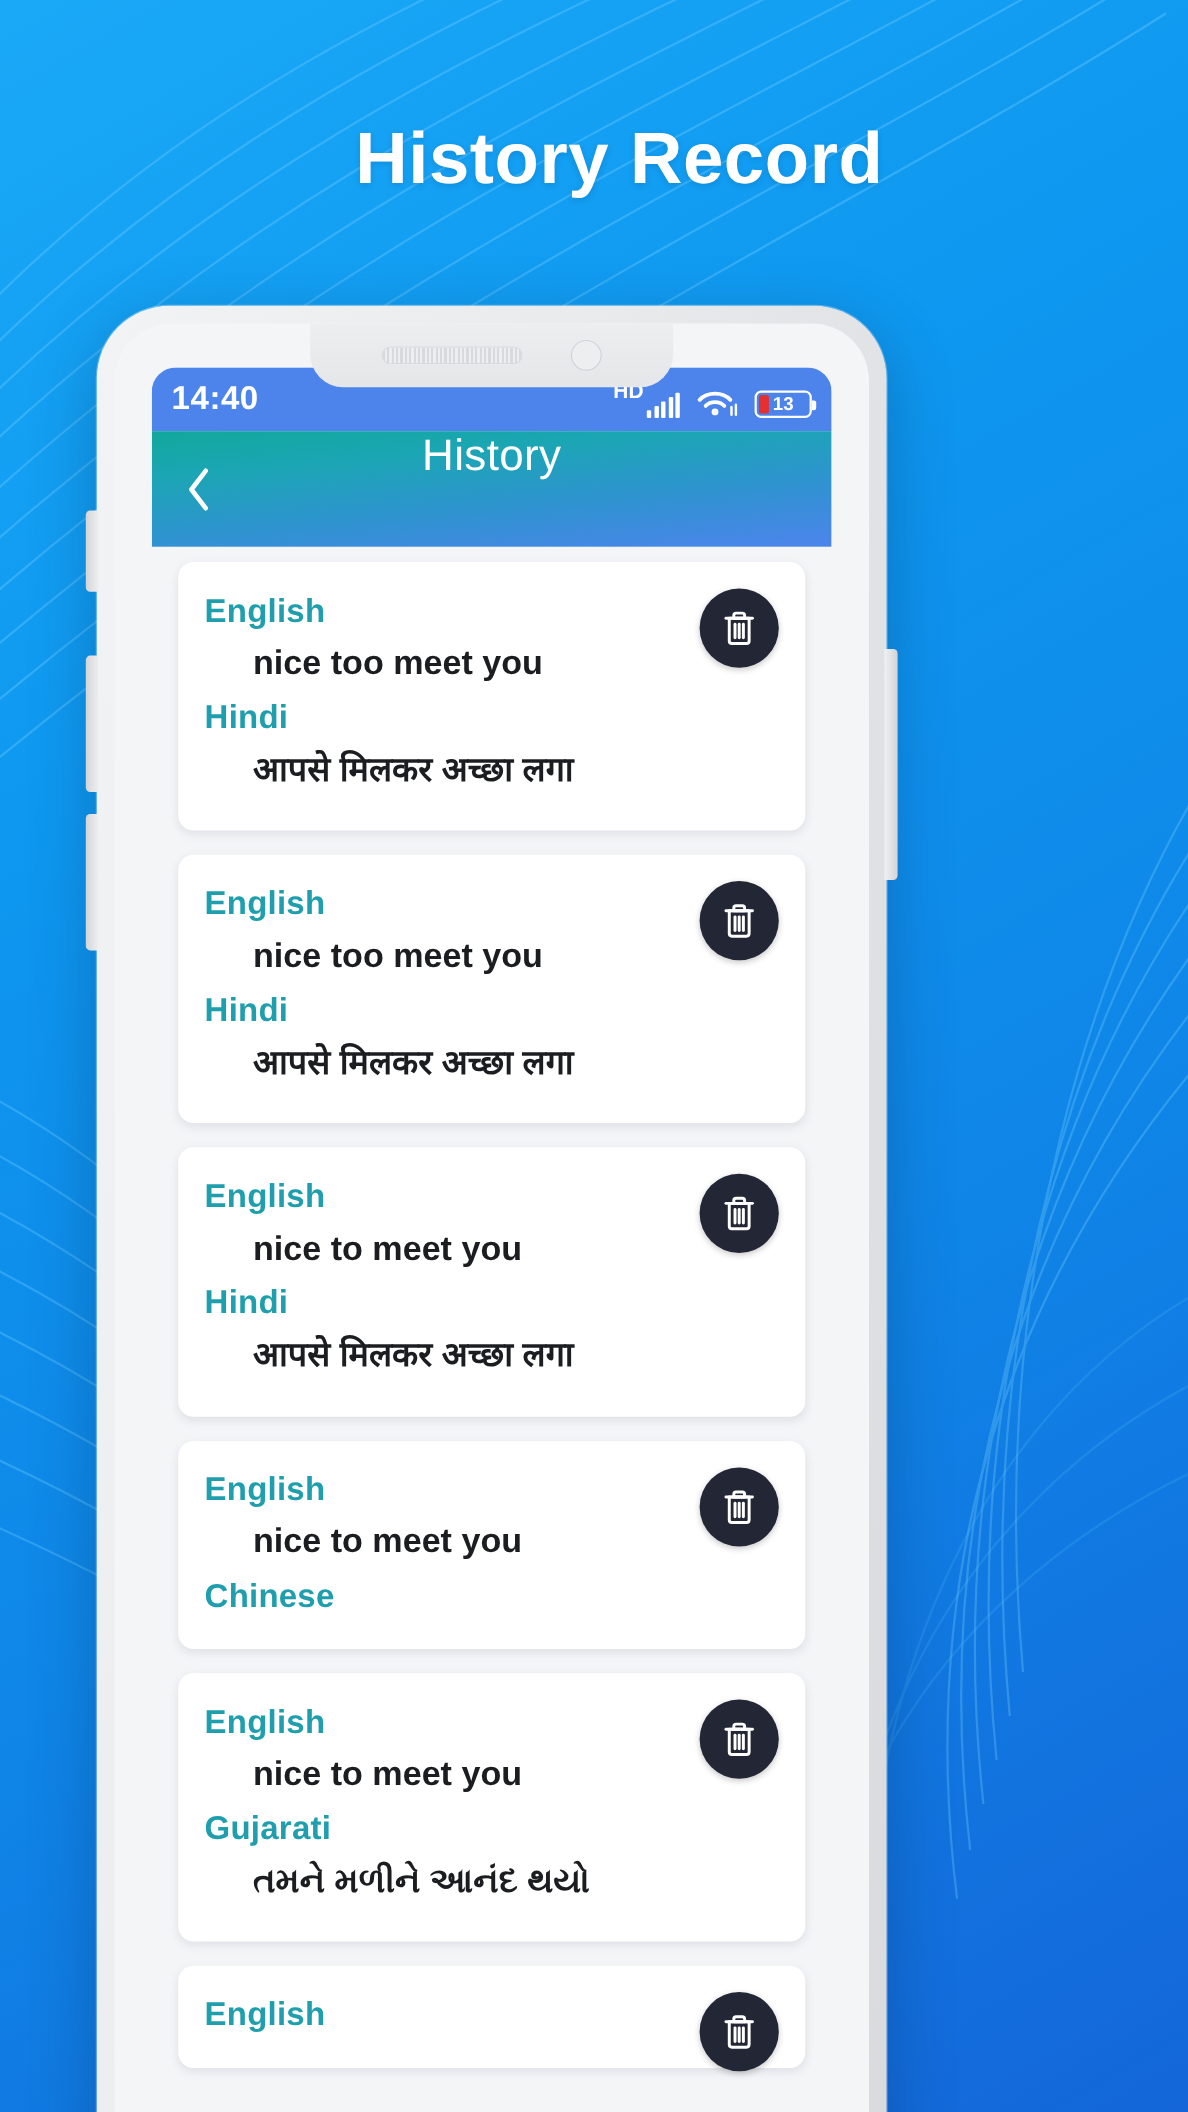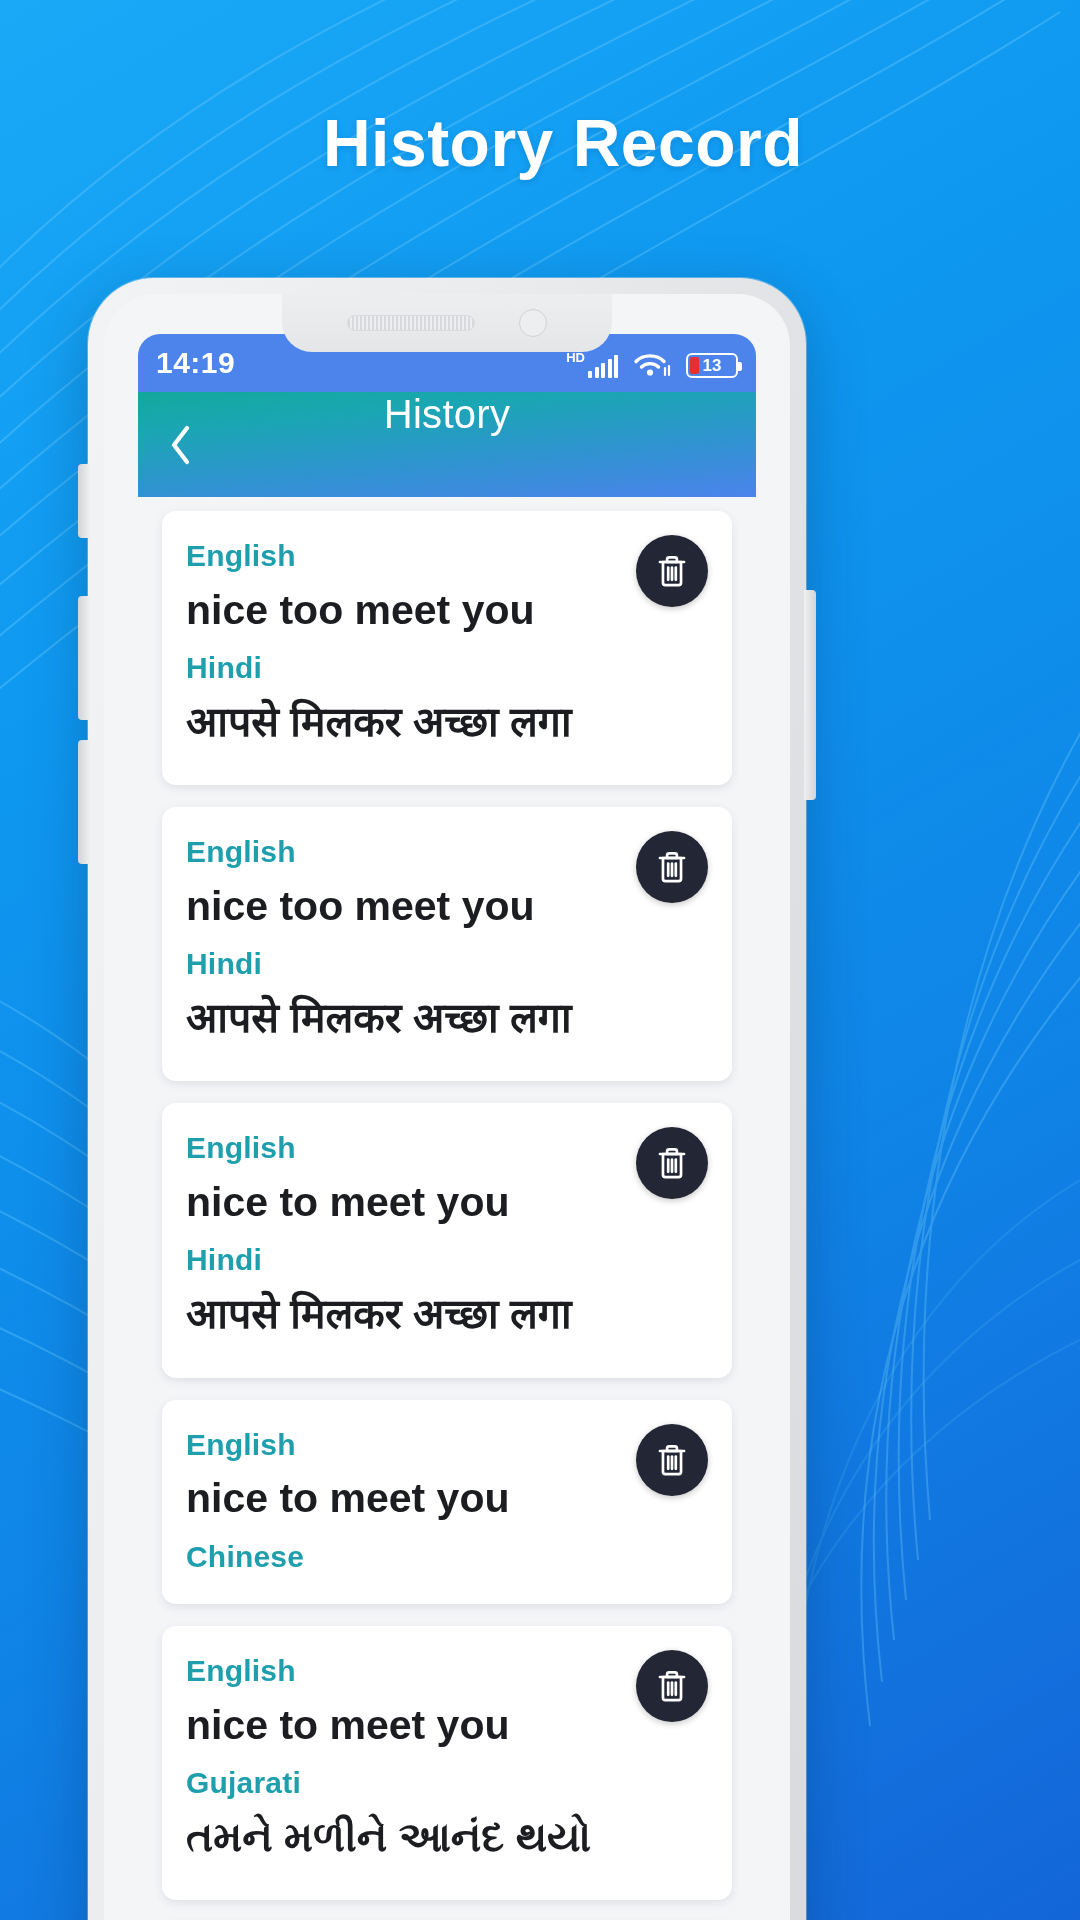--- a/index.html
+++ b/index.html
@@ -76,21 +76,21 @@
     position:relative;
     height:58px;
     background:#4c84ec;
     display:flex; align-items:center; justify-content:space-between;
     padding:0 18px;
     color:#ffffff;
   }
   #status-time { font-size:30px; font-weight:bold; letter-spacing:.5px; }
   #status-right { display:flex; align-items:flex-end; gap:14px; }
   .sig-wrap { display:flex; align-items:flex-end; gap:3px; }
-  .hd-label { font-size:13px; font-weight:bold; line-height:1; margin-bottom:14px; }
+  .hd-label { font-size:19px; font-weight:bold; line-height:1; margin-bottom:14px; }
   .bars { display:flex; align-items:flex-end; gap:2.5px; height:22px; }
   .bars i { width:4px; background:#fff; border-radius:1px; display:block; }
   .bars i:nth-child(1){height:7px;}
   .bars i:nth-child(2){height:11px;}
   .bars i:nth-child(3){height:15px;}
   .bars i:nth-child(4){height:19px;}
   .bars i:nth-child(5){height:23px;}
   .battery {
     width:52px;height:25px;border:2.5px solid #fff;border-radius:6px;
     display:flex;align-items:flex-start;position:relative;padding:2px;
@@ -159,23 +159,24 @@
     font-weight:bold;
   }
   .lang-label {
     color:#1f9fad;
     font-size:30px;
     line-height:1.42;
     letter-spacing:.2px;
   }
   .lang-text {
     color:#1b1d20;
-    font-size:41px;
+    font-size:31px;
     line-height:1.5;
     padding:2px 0 6px 0;
+    margin-left:44px;
   }
   .del-btn {
     position:absolute; top:24px; right:24px;
     width:72px;height:72px;border-radius:50%;
     background:#232735;
     display:flex;align-items:center;justify-content:center;
     cursor:pointer;
     box-shadow:0 2px 6px rgba(0,0,0,.22);
   }
   .del-btn svg { width:38px;height:38px; display:block; }
@@ -228,21 +229,21 @@
 <div id="phone">
   <div class="side-btn sb1"></div>
   <div class="side-btn sb2"></div>
   <div class="side-btn sb3"></div>
   <div class="side-btn-r"></div>
 
   <div id="phone-inner">
     <div id="screen">
 
       <div id="status-bar">
-        <div id="status-time">14:19</div>
+        <div id="status-time">14:40</div>
         <div id="status-right">
           <div class="sig-wrap">
             <span class="hd-label">HD</span>
             <span class="bars">
                 <i></i>
                 <i></i>
                 <i></i>
                 <i></i>
                 <i></i>
               </span>

